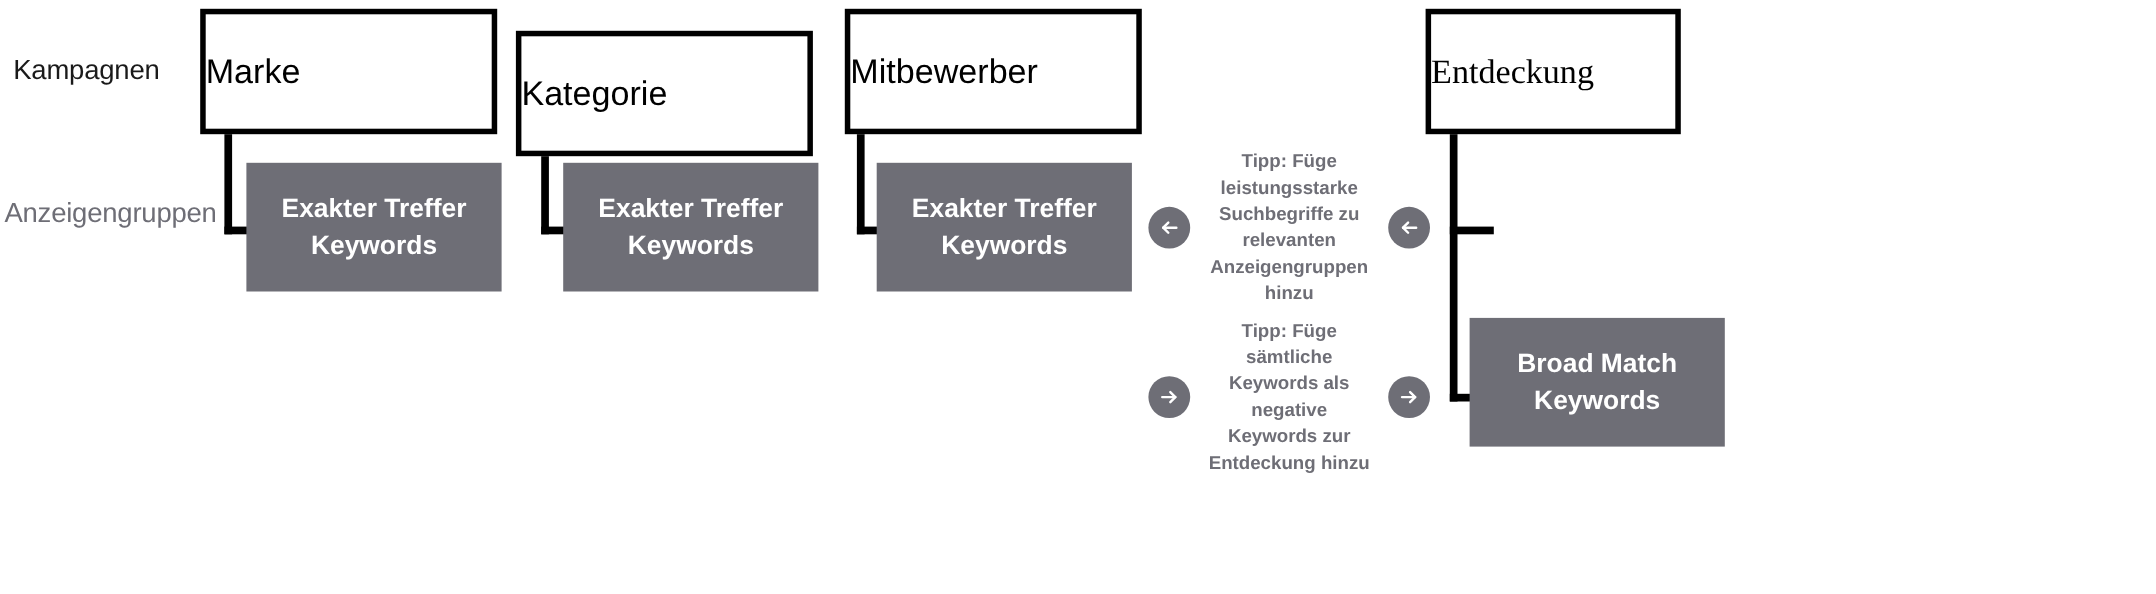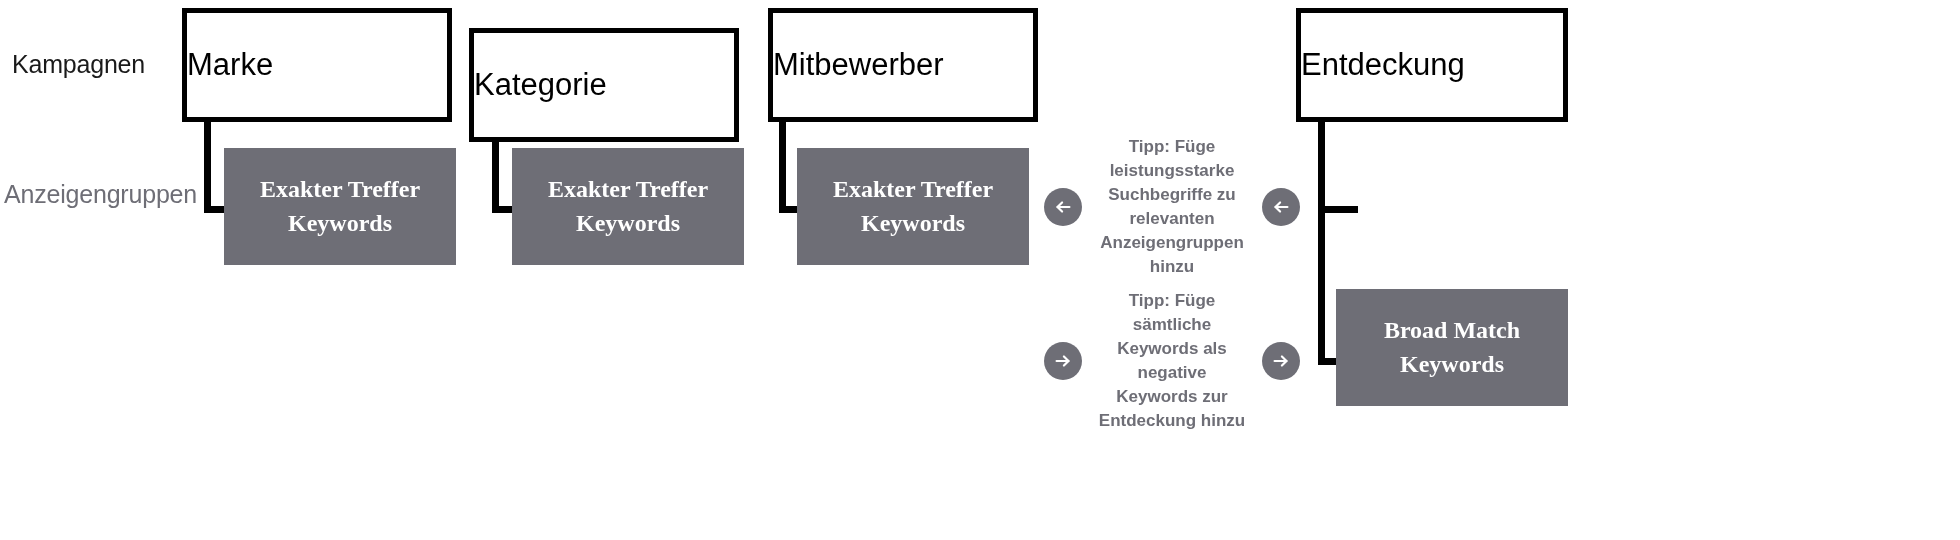--- a/index.html
+++ b/index.html
@@ -61,21 +61,20 @@
 
   
   .adgroup-box {
     position: absolute;
     background: #6e6e76;
     box-sizing: border-box;
     display: flex;
     align-items: center;
     justify-content: center;
     padding: 18px 10px;
-    font-family: Liberation Serif, serif;
   }
   .adgroup-box .label {
     color: #ffffff;
     font-size: 24px;
     font-weight: 700;
     text-align: center;
     line-height: 1.38;
   }
 
   
@@ -147,21 +146,21 @@
   </div>
 
   <div class="campaign-box" style="left:469px; width:270px;margin-top:20px;">
     <span class="label">Kategorie</span>
   </div>
 
   <div class="campaign-box" style="left:757px; width:270px;margin-left:11px;">
     <span class="label">Mitbewerber</span>
   </div>
 
-  <div class="campaign-box" style="left:1296px; width:272px;">
+  <div class="campaign-box" style="left:1296px; width:232px;font-family:Liberation Serif, serif;">
     <span class="label">Entdeckung</span>
   </div>
 
   <div class="adgroup-box" style="left:224px; top:148px; width:232px; height:117px;">
     <span class="label">
       <span>Exakter Treffer</span><br>
       <span>Keywords</span>
     </span>
   </div>
 

